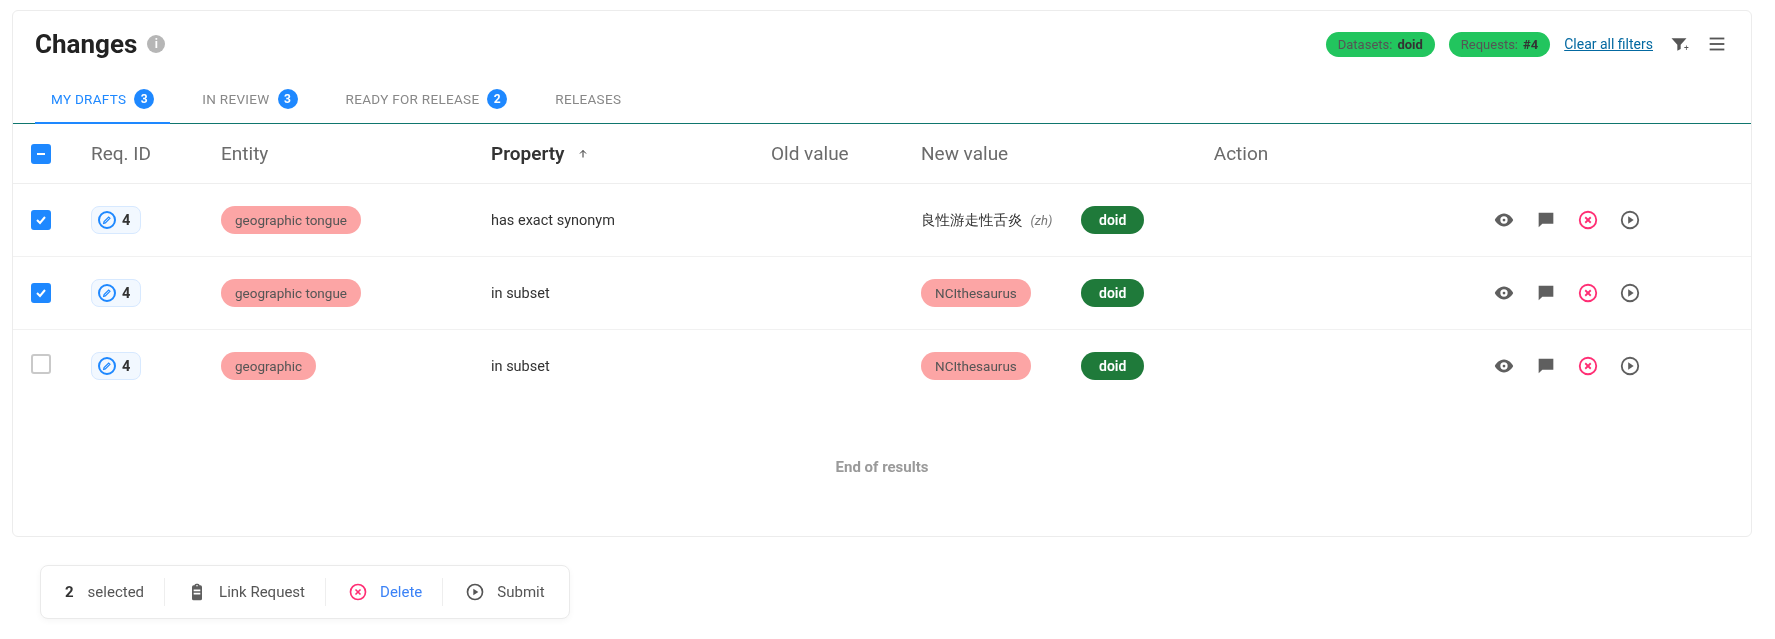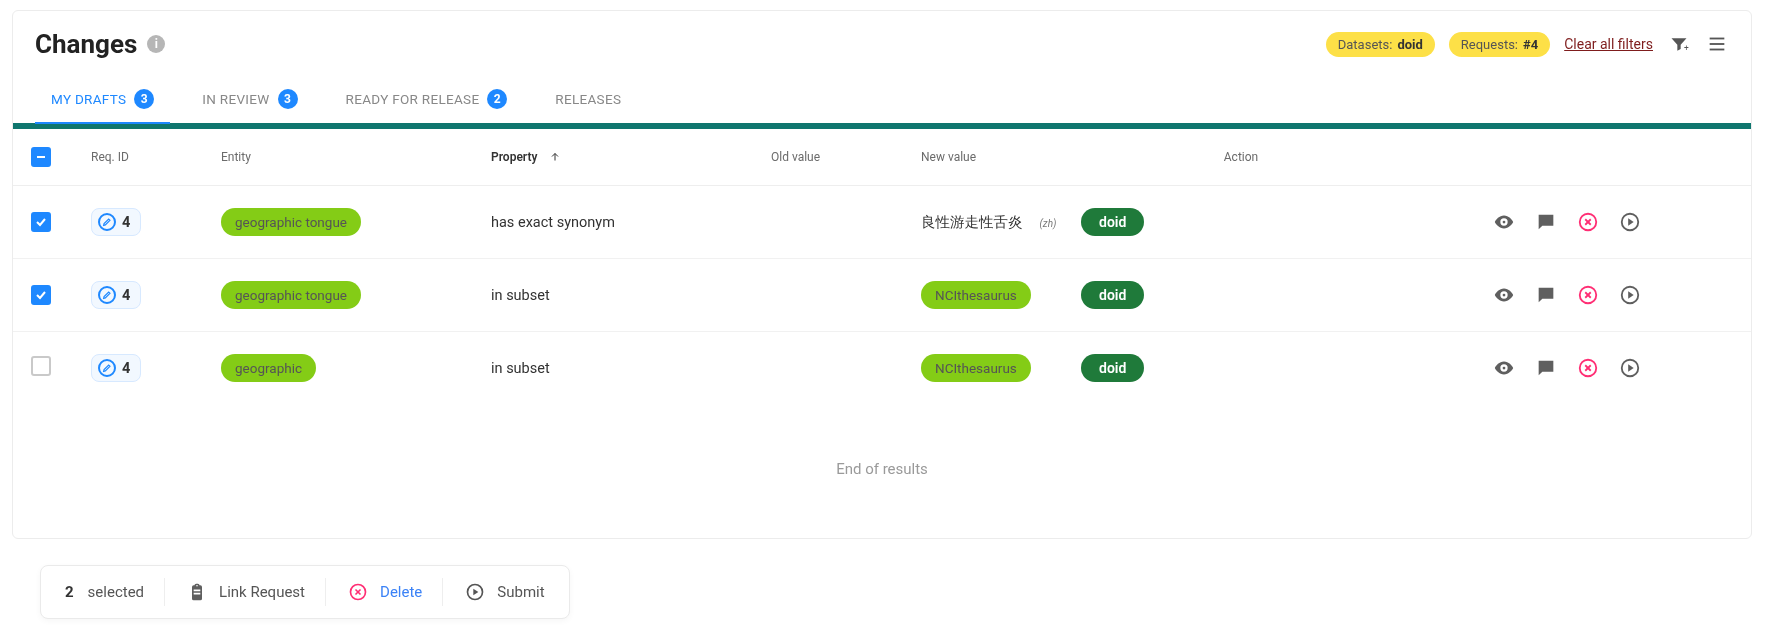--- a/index.html
+++ b/index.html
@@ -4,58 +4,58 @@
 <style>
   * { box-sizing: border-box; }
   html, body { margin:0; padding:0; font-family: -apple-system, BlinkMacSystemFont, "Segoe UI", Roboto, "Helvetica Neue", Arial, sans-serif; background:#fff; color:#333; }
   .page { width:1764px; min-height:639px; position:relative; padding:10px 12px 0 12px;}
   .card { border:1px solid #ececec; border-radius:6px; background:#fff; }
   .card-header { display:flex; align-items:center; justify-content:space-between; padding:18px 22px 0 22px; }
   .title-wrap { display:flex; align-items:center; gap:10px; }
   .title { font-size:26px; font-weight:700; color:#222; }
   .info-icon { width:18px; height:18px; border-radius:50%; background:#b6b6b6; color:#fff; display:inline-flex; align-items:center; justify-content:center; font-size:12px; font-style:normal; font-weight:700; }
   .header-right { display:flex; align-items:center; gap:14px; }
-  .chip { background:#fde047; border-radius:14px; padding:5px 12px; font-size:13px; color:#555; display:inline-flex; align-items:flex-start; gap:5px; }
+  .chip { background:#22c55e; border-radius:14px; padding:5px 12px; font-size:13px; color:#555; display:inline-flex; align-items:flex-start; gap:5px; }
   .chip b { font-weight:700; color:#333; }
-  .link { color:#7f1d1d; font-size:14px; text-decoration:underline; cursor:pointer; }
+  .link { color:#0369a1; font-size:14px; text-decoration:underline; cursor:pointer; }
   .icon-btn { width:24px; height:24px; display:inline-flex; align-items:center; justify-content:center; color:#555; cursor:pointer; }
   svg { display:block; }
 
-  .tabs { display:flex; gap:40px; padding:14px 34px 0 34px; border-bottom:6px solid #0f766e; margin-top:6px; }
+  .tabs { display:flex; gap:40px; padding:14px 34px 0 34px; border-bottom:1px solid #0f766e; margin-top:6px; }
   .tab { display:flex; align-items:center; gap:8px; padding:10px 4px 14px 4px; font-size:13.5px; letter-spacing:.3px; color:#888; cursor:pointer; position:relative; }
   .tab.active { color:#1e88ff; }
   .tab.active::after { content:""; position:absolute; left:-12px; right:-12px; bottom:-1px; height:2px; background:#1e88ff; }
   .badge { min-width:20px; height:20px; border-radius:10px; background:#1e88ff; color:#fff; font-size:12px; font-weight:700; display:inline-flex; align-items:center; justify-content:center; padding:0 5px; }
 
-  .thead { display:grid; grid-template-columns:60px 130px 270px 280px 150px 160px 320px 1fr; align-items:center; padding:18px 18px; color:#6b6b6b; font-size:12px; border-bottom:1px solid #eee; }
+  .thead { display:grid; grid-template-columns:60px 130px 270px 280px 150px 160px 320px 1fr; align-items:center; padding:18px 18px; color:#6b6b6b; font-size:19px; border-bottom:1px solid #eee; }
   .thead .action { text-align:center; }
   .sort { display:inline-flex; align-items:center; gap:12px; color:#333; font-weight:600; cursor:pointer; }
 
   .row { display:grid; grid-template-columns:60px 130px 270px 280px 150px 160px 320px 1fr; align-items:center; padding:22px 18px; font-size:14.5px; border-bottom:1px solid #f1f1f1; }
   .row:last-of-type { border-bottom:none; }
 
   
   .chk { width:20px; height:20px; border:2px solid #1e88ff; border-radius:3px; display:inline-flex; align-items:center; justify-content:center; cursor:pointer; background:#fff; }
   .chk.checked, .chk.indeterminate { background:#1e88ff; color:#fff; }
   .chk.unchecked { border-color:#c9c9c9; }
   .chk svg { stroke:#fff; }
 
   
   .req { display:inline-flex; align-items:center; gap:6px; border:1px solid #d7e9ff; background:#f2f8ff; border-radius:8px; padding:4px 10px 4px 6px; font-weight:700; color:#333; }
   .req .pencil { width:18px; height:18px; border-radius:50%; border:2px solid #1e88ff; display:inline-flex; align-items:center; justify-content:center; color:#1e88ff; }
 
-  .tag { display:inline-block; background:#84cc16; color:#555; border-radius:16px; padding:6px 14px; font-size:13.5px; }
+  .tag { display:inline-block; background:#fca5a5; color:#555; border-radius:16px; padding:6px 14px; font-size:13.5px; }
   .ds { display:inline-block; background:#1f7a3a; color:#fff; border-radius:16px; padding:6px 18px; font-size:14px; font-weight:600; }
-  .italic-zh { color:#777; font-style:italic; font-size:10px; margin-left:17px;}
+  .italic-zh { color:#777; font-style:italic; font-size:13px; margin-left:8px;}
 
   .actions { display:flex; justify-content:center; gap:18px; align-items:center; }
   .act { width:24px; height:24px; display:inline-flex; align-items:center; justify-content:center; cursor:pointer; color:#5f5f5f; }
   .act.danger { color:#ff2e74; }
 
-  .end { text-align:center; color:#9a9a9a; padding:56px 0 60px; font-size:15px; }
+  .end { text-align:center; color:#9a9a9a; padding:56px 0 60px; font-size:15px;font-weight:bold; }
 
   .footer-bar { position:absolute; left:40px; bottom:20px; background:#fff; border:1px solid #eaeaea; border-radius:8px; box-shadow:0 2px 6px rgba(0,0,0,.04); display:flex; align-items:center; padding:10px 4px; }
   .fseg { display:flex; align-items:center; gap:10px; padding:4px 20px; color:#555; font-size:15px; }
   .divider { width:1px; height:28px; background:#eee; }
   .fseg strong { font-weight:700; color:#333; margin-right:4px;}
   .fseg.danger { color:#3b82f6; }
   .fseg .act.danger { color:#ff2e74; }
   .fseg .circ { color:#555; }
 </style>
 </head>

